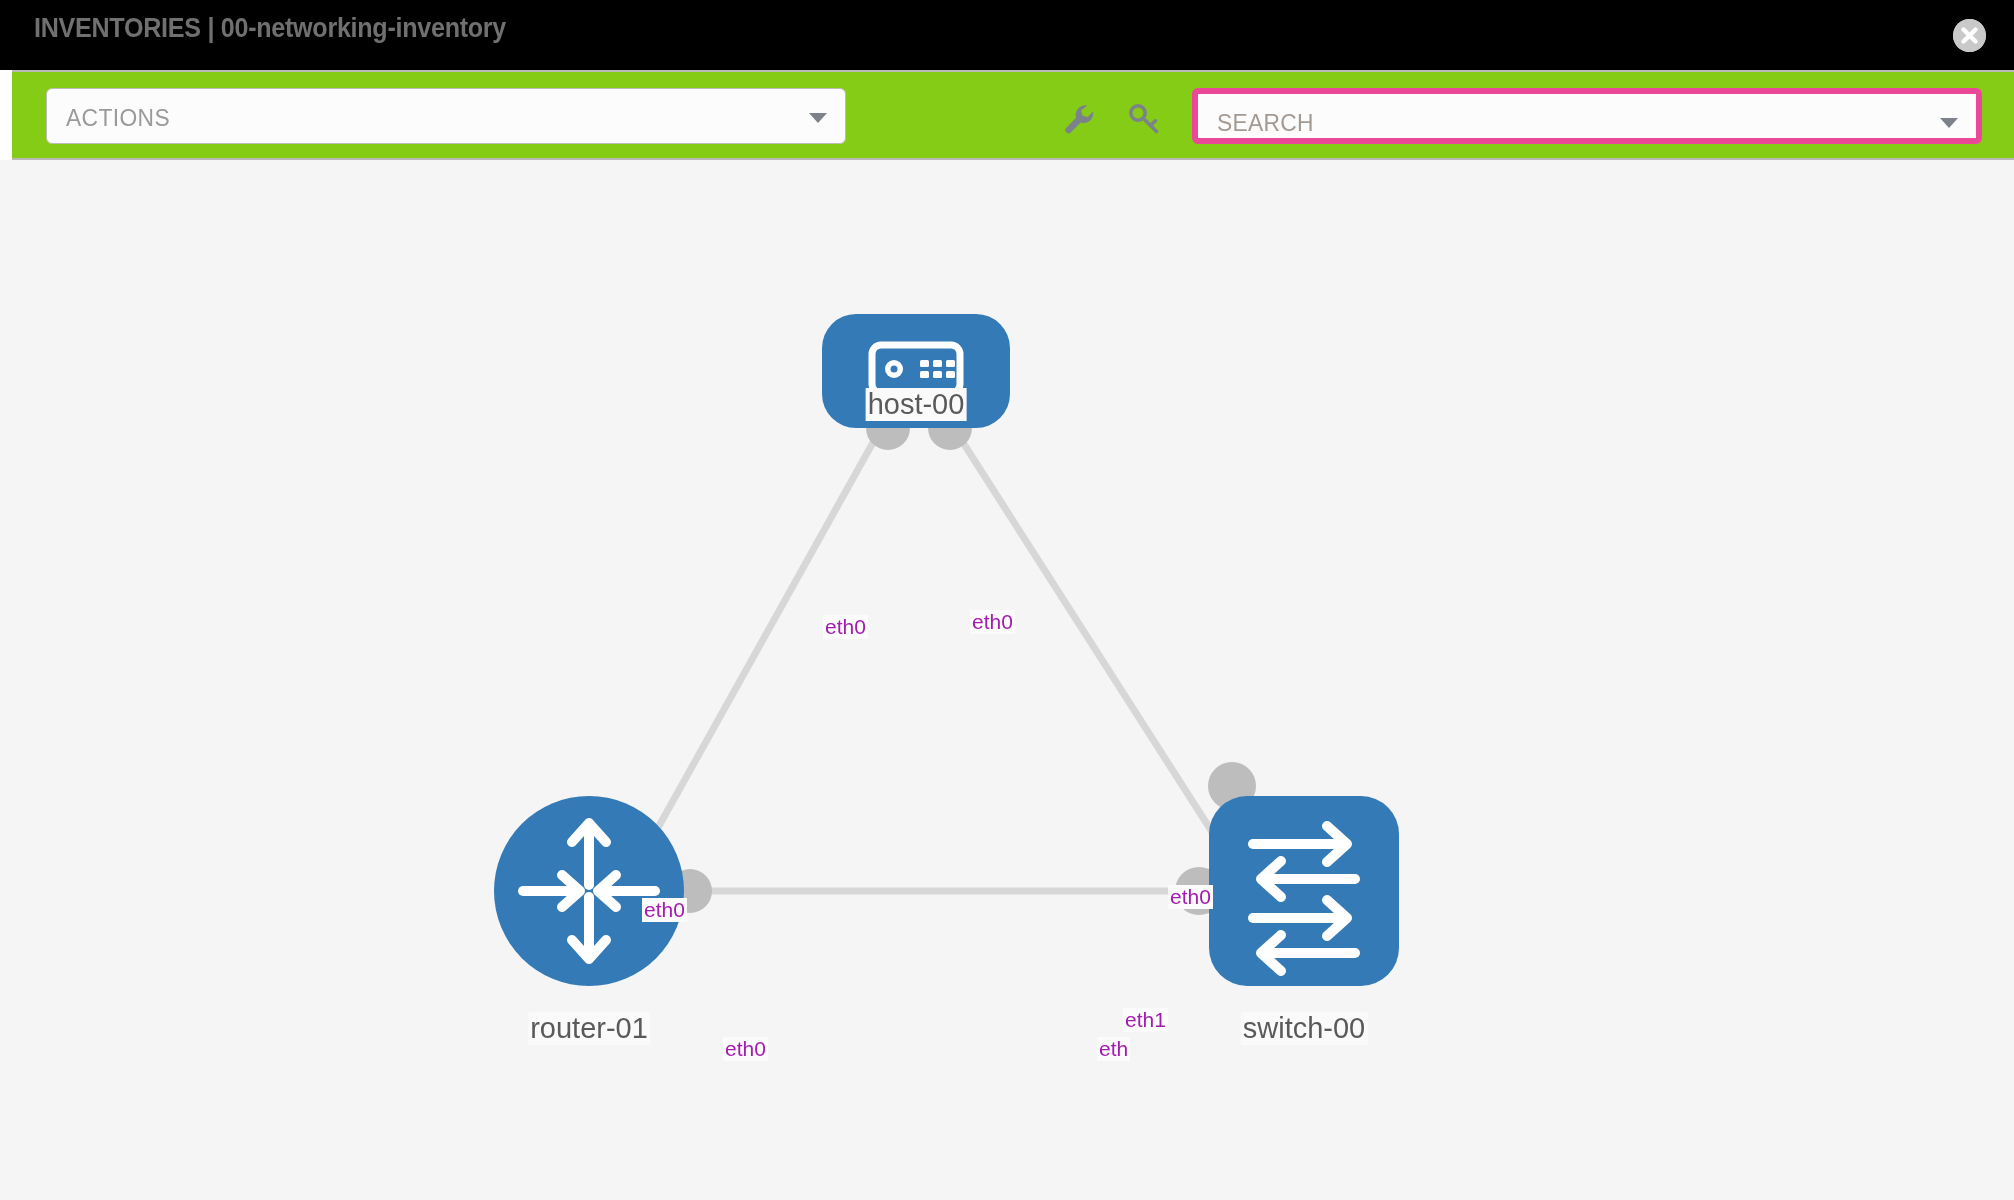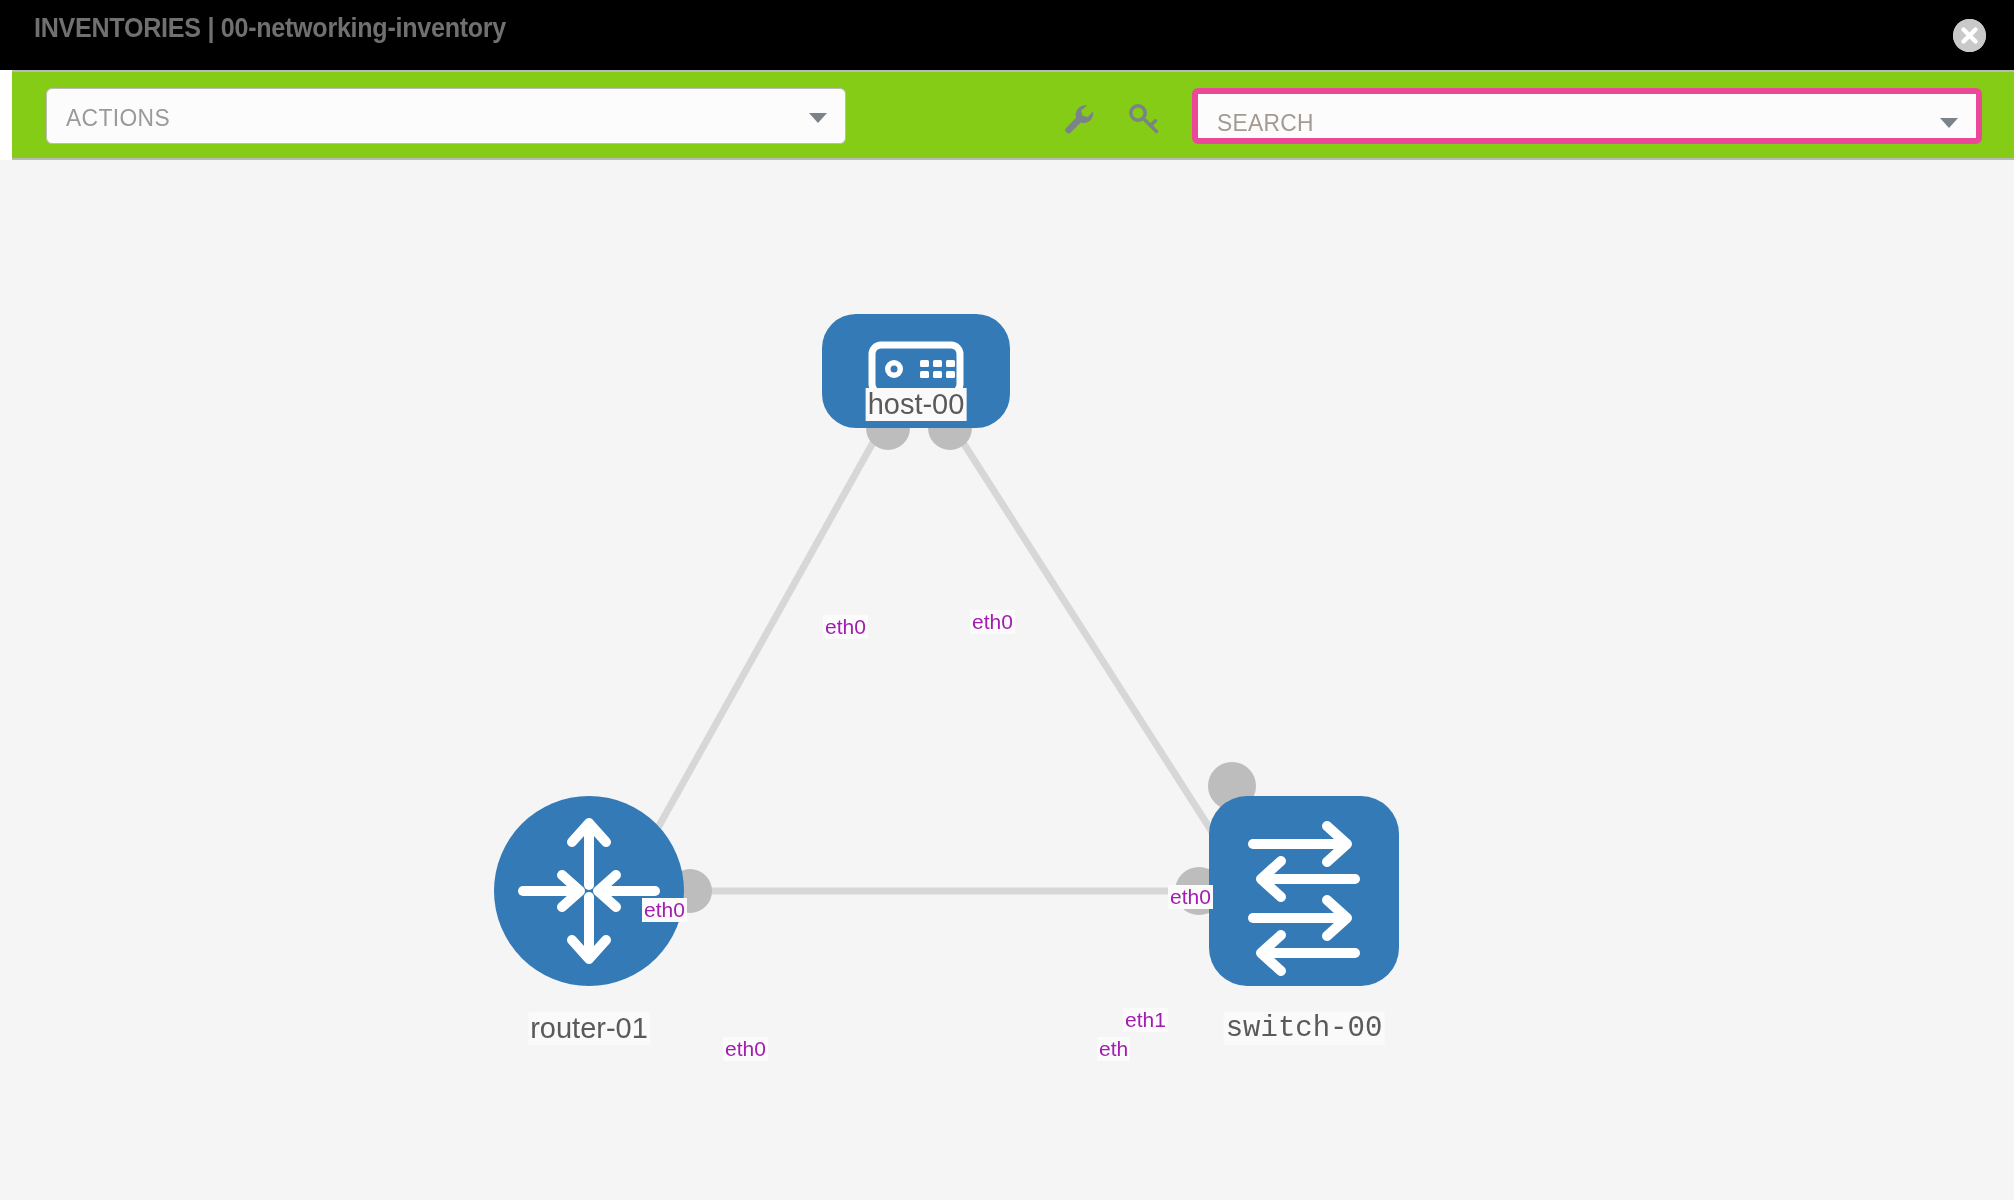--- a/index.html
+++ b/index.html
@@ -230,21 +230,21 @@
           <path d="M1327 740 L1347 758 L1327 776"></path>
 
           <path d="M1355 793 L1263 793"></path>
           <path d="M1281 775 L1261 793 L1281 811"></path>
         </g>
       </g>
     </svg>
 
     <div class="node-label" style="left:916px; top:184px;margin-top:44px;">host-00</div>
     <div class="node-label" style="left:589px; top:852px;">router-01</div>
-    <div class="node-label" style="left:1304px; top:852px;font-family:Liberation Mono, monospace;">switch-00</div>
+    <div class="node-label" style="left:1304px; top:852px;">switch-00</div>
 
     <div class="edge-label" style="left:823px; top:455px;">eth0</div>
     <div class="edge-label" style="left:970px; top:450px;">eth0</div>
     <div class="edge-label" style="left:642px; top:738px;">eth0</div>
     <div class="edge-label" style="left:1168px; top:725px;">eth0</div>
     <div class="edge-label" style="left:723px; top:877px;">eth0</div>
     <div class="edge-label" style="left:1097px; top:877px;">eth</div>
     <div class="edge-label" style="left:1123px; top:848px;">eth1</div>
 
   </div>

